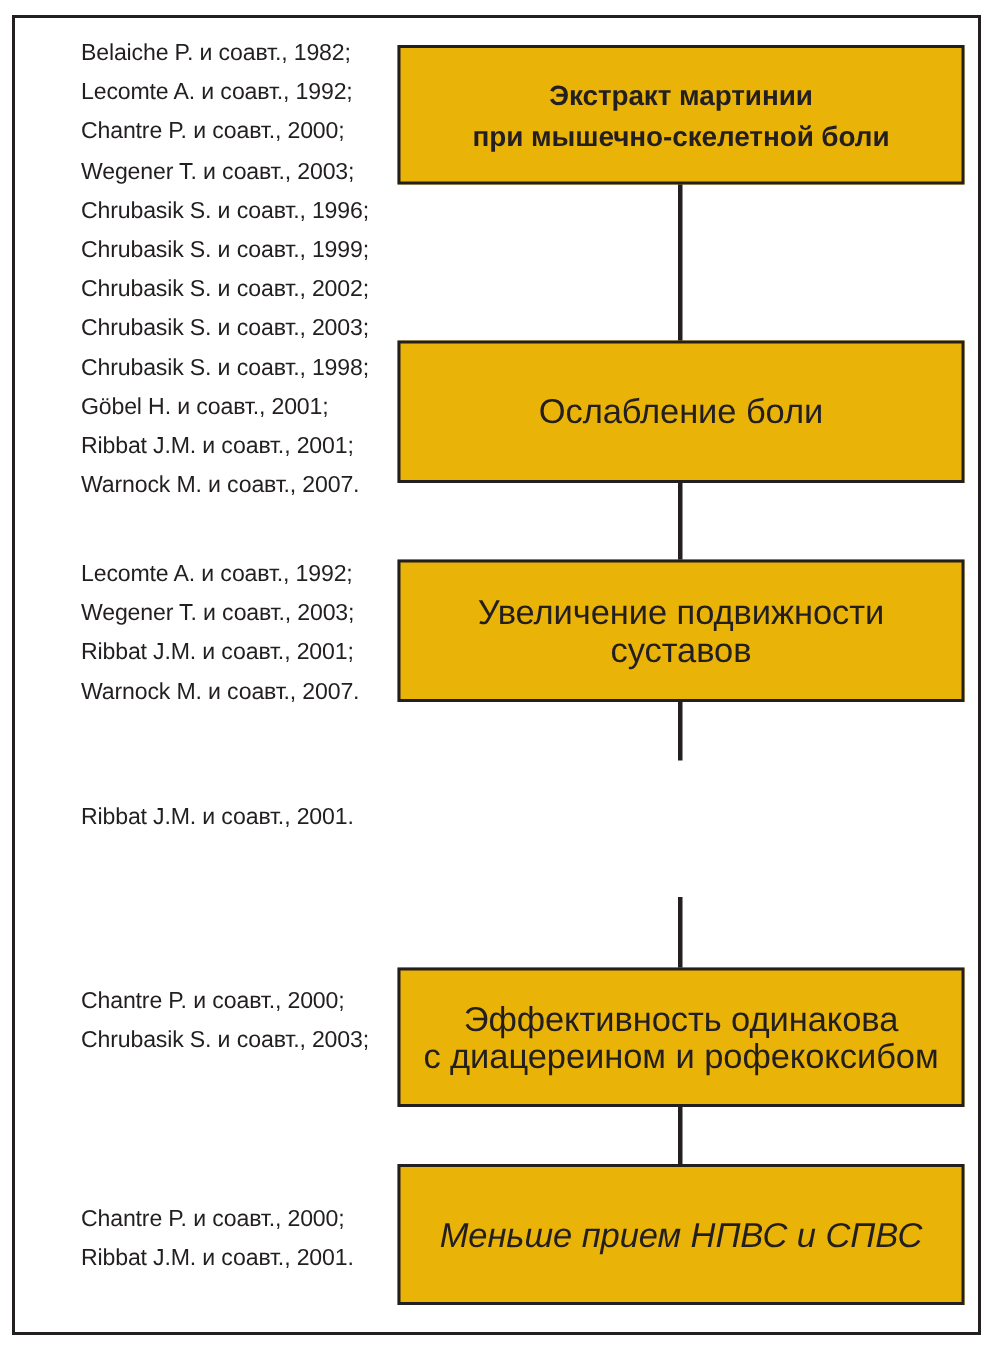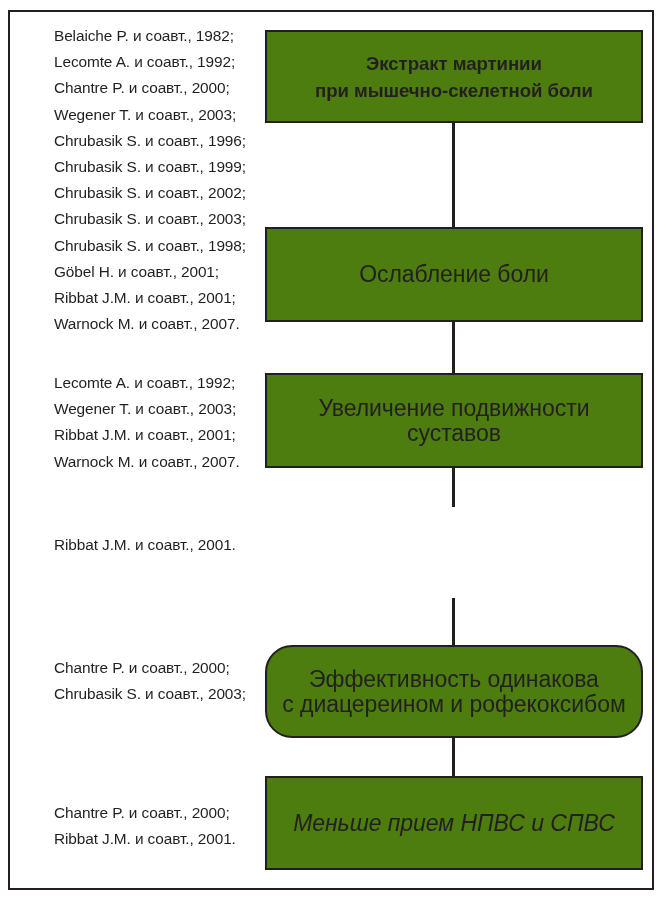--- a/index.html
+++ b/index.html
@@ -63,21 +63,21 @@
     top: 0;
     width: 664px;
     height: 899px;
   }
   .flow-box {
     position: absolute;
     left: 265px;
     width: 378px;
     box-sizing: border-box;
     border: 2px solid #231f20;
-    background: #4d7c0f;
+    background: #eab308;
     display: flex;
     align-items: center;
     justify-content: center;
     text-align: center;
   }
   .flow-box-label {
     font-size: 23px;
     line-height: 25px;
     color: #231f20;
     padding: 0 10px;
@@ -125,21 +125,21 @@
       </div>
     </div>
 
     <div class="flow-box" style="top:373px; height:95px;">
       <div class="flow-box-label">
         <span>Увеличение подвижности суставов</span>
       </div>
     </div>
 
 
-    <div class="flow-box" style="top:645px; height:93px;border-radius:27px;">
+    <div class="flow-box" style="top:645px; height:93px;">
       <div class="flow-box-label">
         <span>Эффективность одинакова</span><br>
         <span>с диацереином и рофекоксибом</span>
       </div>
     </div>
 
     <div class="flow-box" style="top:776px; height:94px;font-style:italic;">
       <div class="flow-box-label">
         <span>Меньше прием НПВС и СПВС</span>
       </div>

